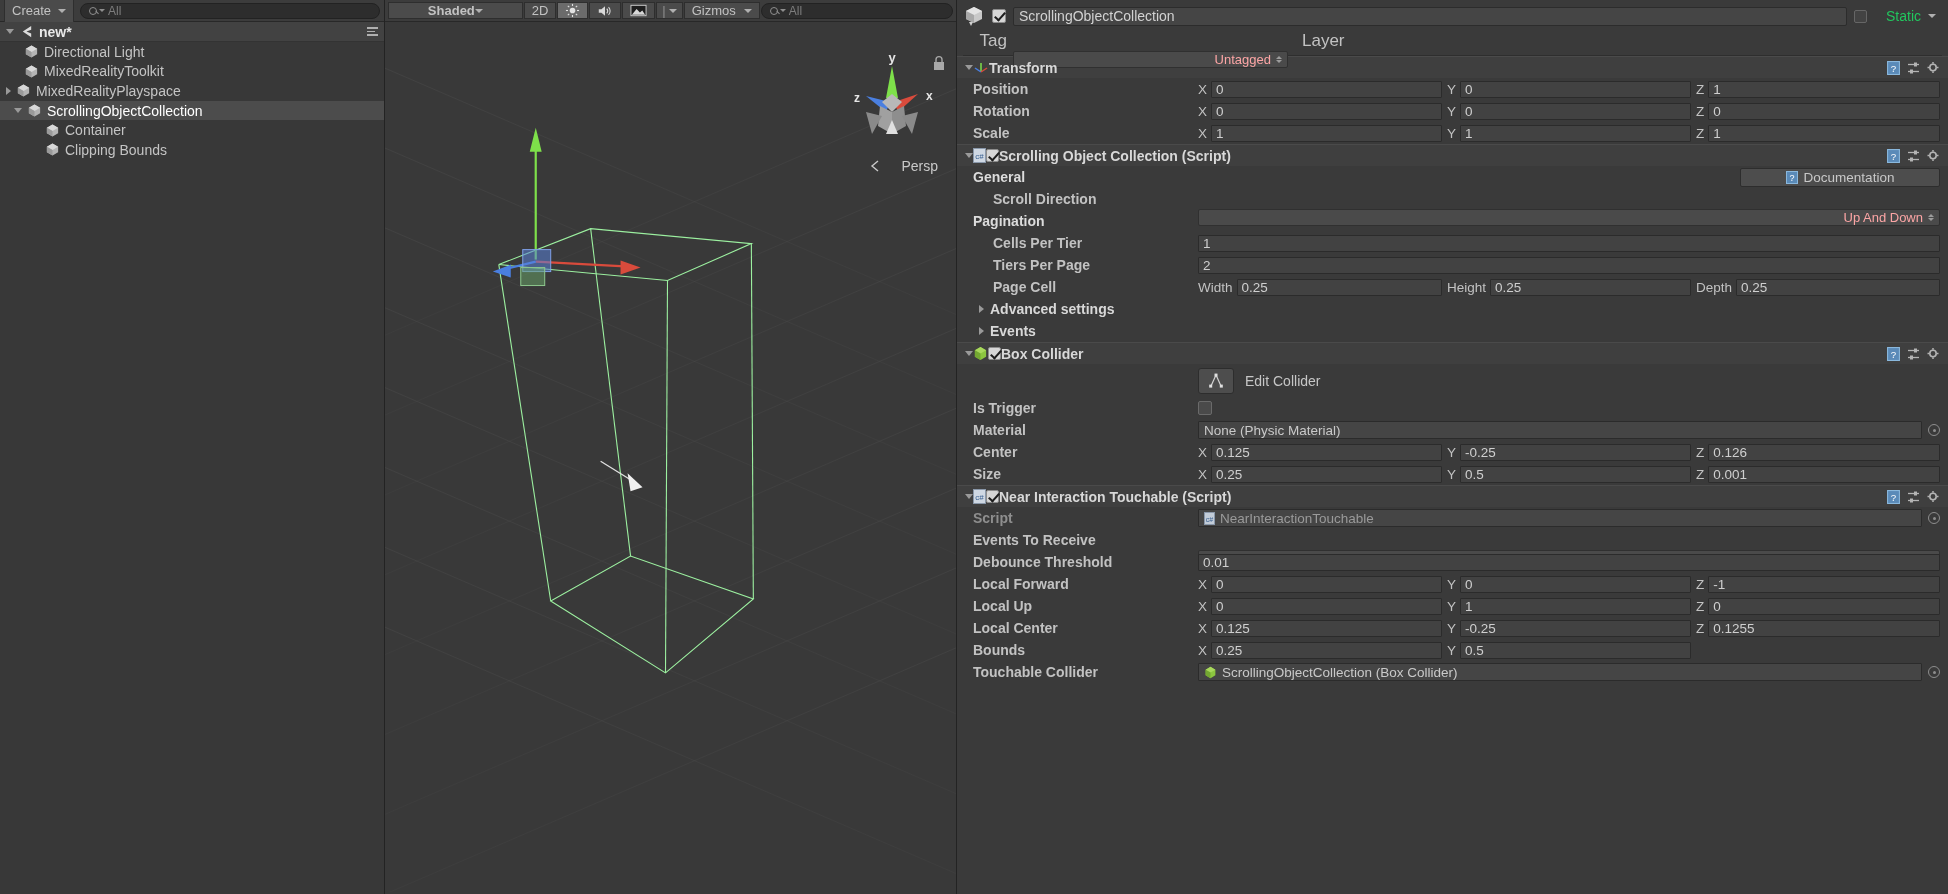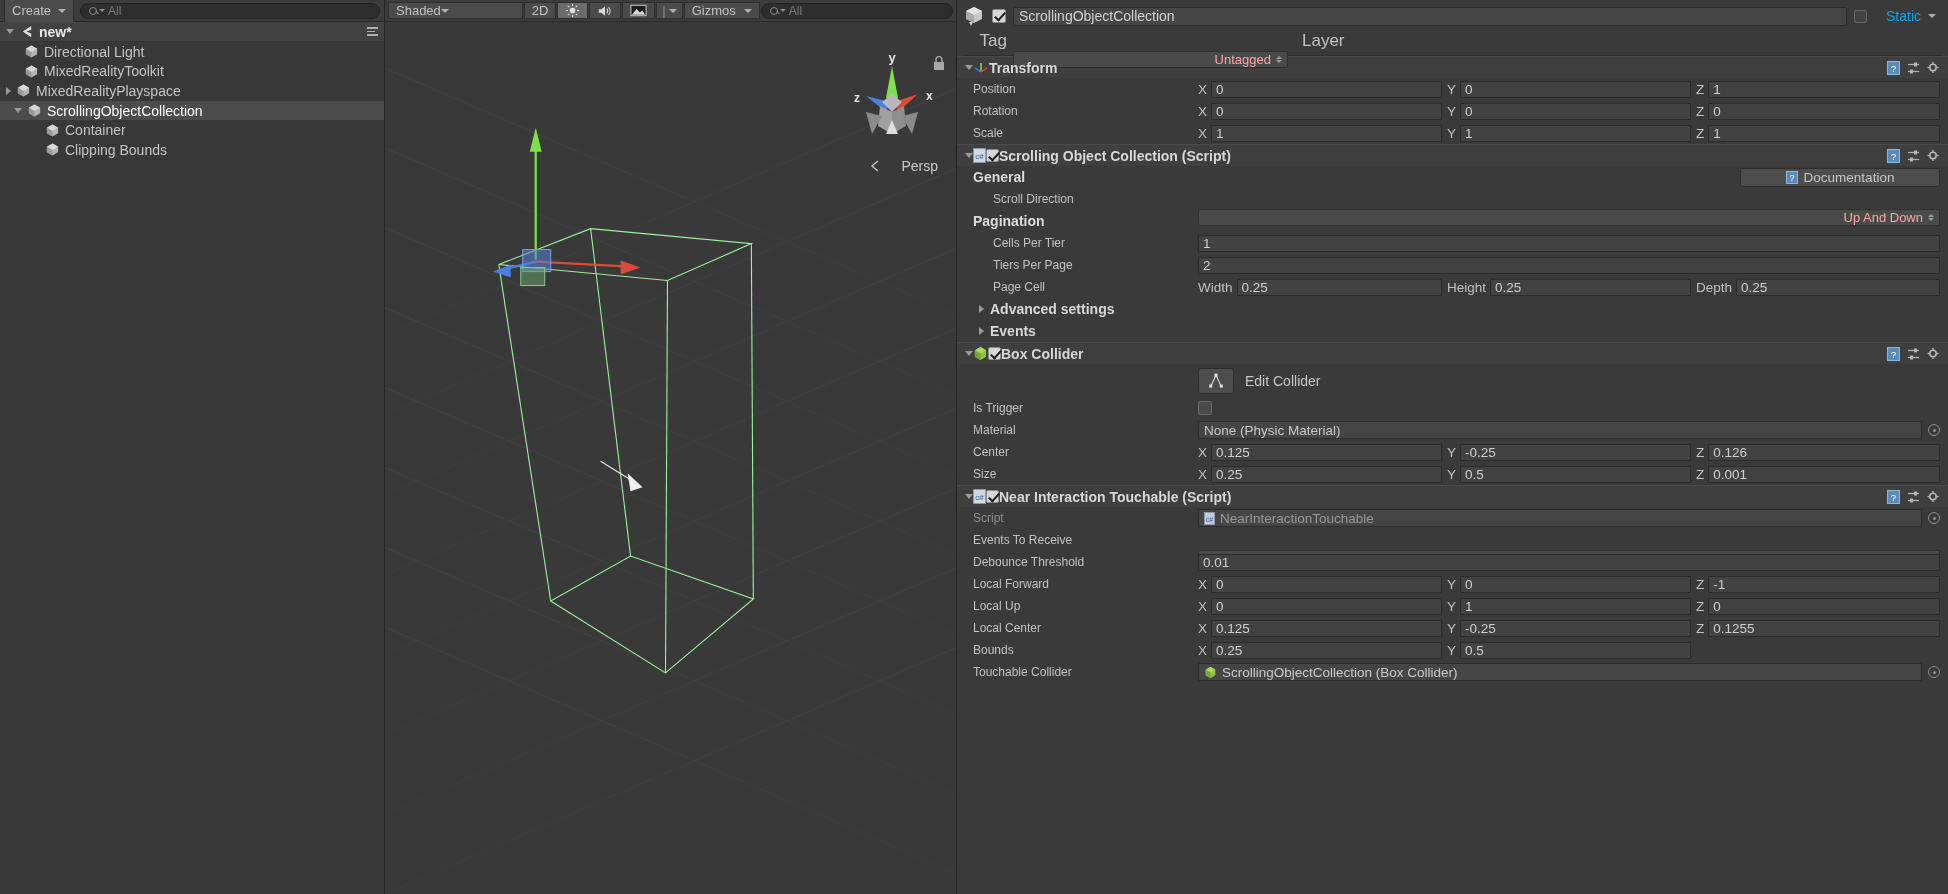--- a/index.html
+++ b/index.html
@@ -51,21 +51,21 @@
   .opts i:nth-child(2){ width:8px; }
   .opts i:nth-child(3){ width:11px; }
 
   
   .scene { width: 572px; background: #393939; position: relative;
            display:flex; flex-direction:column; border-right:1px solid #232323; }
   .s-toolbar { height: 22px; background: #3c3c3c; display:flex; align-items:center; gap:1px;
                padding: 0 3px; border-bottom: 1px solid #282828; }
   .tb-btn { height: 17px; background:#4b4b4b; border:1px solid #2e2e2e; display:flex;
             align-items:center; justify-content:center; padding: 0 7px; font-size:13px; color:#c2c2c2; }
-  .tb-btn.wide { width: 140px; justify-content:flex-start; }
+  .tb-btn.wide { width: 140px; justify-content:center;font-weight:bold; }
   .tb-btn.on { background:#6b6b6b; }
   .tb-search { width: 200px; height:16px; background:#2d2d2d; border:1px solid #222; border-radius:9px;
                display:flex; align-items:center; padding:0 8px; gap:3px; }
   .s-canvas { flex:1; position: relative; overflow:hidden; background:#393939; }
   .grid-svg { position:absolute; inset:0; }
   .persp-lbl { position:absolute; right:18px; top:136px; color:#c9c9c9; font-size:14px;
                display:flex; align-items:center; gap:20px; }
   .lock-ico { position:absolute; right:10px; top:33px; }
   .gizmo { position:absolute; right:18px; top:28px; }
 
@@ -74,39 +74,39 @@
   .insp-head { padding: 4px 6px 0 6px; }
   .ih-row1 { display:flex; align-items:center; gap:7px; height:24px; }
   .go-ico { width:22px; height:22px; flex:none; }
   .chk { width:14px; height:14px; background:#d6d6d6; border:1px solid #8c8c8c; border-radius:2px;
          position:relative; flex:none; }
   .chk.on::after { content:''; position:absolute; left:4px; top:0px; width:4px; height:9px;
         border:solid #1e1e1e; border-width:0 2px 2px 0; transform:rotate(42deg); }
   .name-field { flex:1; height:19px; background:#454545; border:1px solid #2c2c2c; border-radius:2px;
                 display:flex; align-items:center; padding:0 5px; font-size:14px; color:#d2d2d2; }
   .static-chk { width:13px;height:13px;background:#434343;border:1px solid #666;border-radius:2px;flex:none;}
-  .static-lbl { font-size:14px; color:#0ea5e9;margin-left:12px; }
+  .static-lbl { font-size:14px; color:#22c55e;margin-left:12px; }
   .ih-row2 { display:flex; align-items:center; gap:6px; height:22px; margin-top:2px; }
   .lbl-sm { font-size:17px; color:#c2c2c2; }
   .dd { height:17px; background:#4a4a4a; border:1px solid #303030; border-radius:2px;
         display:flex; align-items:center; padding:0 5px; font-size:13px; color:#fca5a5;
         justify-content:flex-end;margin-top:36px; }
   .updn { display:flex; flex-direction:column; align-items:center; gap:1px; margin-left:5px; }
   .updn .u { width:0;height:0;border-left:3px solid transparent;border-right:3px solid transparent;
              border-bottom:3px solid #9c9c9c; }
   .updn .d { width:0;height:0;border-left:3px solid transparent;border-right:3px solid transparent;
              border-top:3px solid #9c9c9c; }
 
   .divider { height:1px; background:#2e2e2e; margin-top:3px; }
   .comp { border-top:1px solid #4a4a4a; }
   .comp-head { height:21px; display:flex; align-items:center; padding-left:8px; background:#3f3f3f; }
   .comp-title { font-size:14px; font-weight:bold; color:#d8d8d8; }
   .comp-icons { margin-left:auto; display:flex; align-items:center; gap:7px; padding-right:8px; }
   .row { height:22px; display:flex; align-items:center; padding-left:16px; }
-  .row .rlbl { width:225px; font-size:12px; color:#c2c2c2; flex:none; }
+  .row .rlbl { width:225px; font-size:14px; color:#c2c2c2; flex:none;font-weight:bold; }
   .row .rlbl.ind { padding-left:20px; }
   .row .rlbl.dim { color:#8e8e8e; }
   .vec { flex:1; display:flex; gap:5px; padding-right:8px; }
   .vec .ax { display:flex; align-items:center; gap:4px; flex:1; }
   .vec .axl { font-size:13.5px; color:#c2c2c2; }
   .fld { flex:1; height:17px; background:#424242; border:1px solid #2b2b2b; border-radius:1px;
          display:flex; align-items:center; padding:0 4px; font-size:13.5px; color:#cfcfcf; }
   .sec-title { font-size:14px; font-weight:bold; color:#dcdcdc; }
   .doc-btn { width:200px; height:19px; background:#4d4d4d; border:1px solid #2d2d2d; border-radius:2px;
              display:flex; align-items:center; justify-content:center; gap:6px; font-size:13.5px; color:#c8c8c8; }

